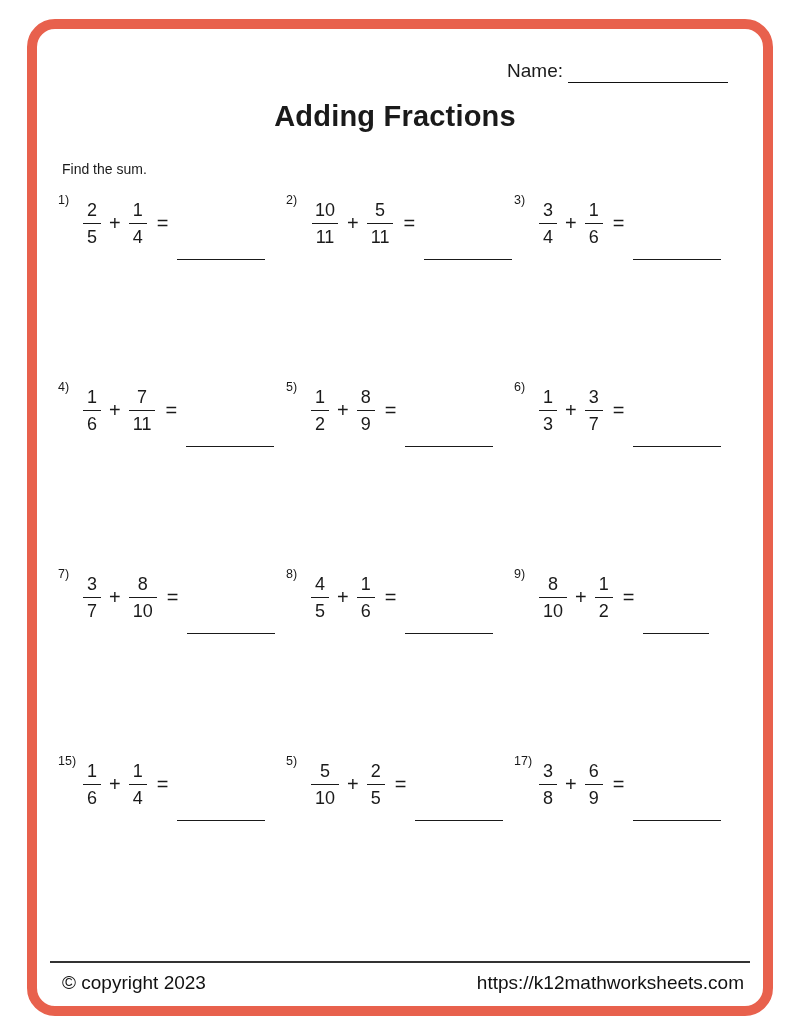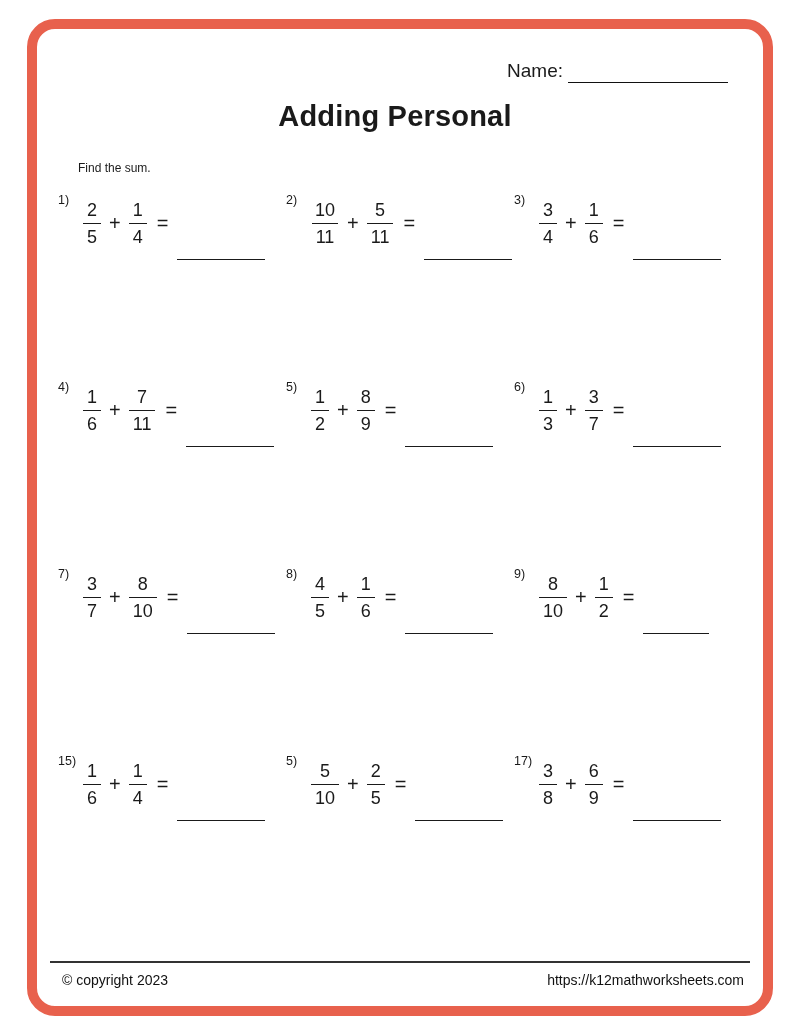--- a/index.html
+++ b/index.html
@@ -33,22 +33,22 @@
   .title {
     position: absolute;
     top: 100px; left: 0; right: 10px;
     text-align: center;
     font-size: 29px;
     font-weight: bold;
     letter-spacing: 0.2px;
   }
   .instruction {
     position: absolute;
-    top: 161px; left: 78px;
-    font-size: 12px;
+    top: 161px; left: 62px;
+    font-size: 14px;
     text-align: center;
   }
   .problems-grid {
     position: absolute;
     top: 194px; left: 58px; width: 684px;
     display: grid;
     grid-template-columns: 1fr 1fr 1fr;
     grid-auto-rows: 58px;
     row-gap: 129px;
   }
@@ -94,36 +94,36 @@
     position: absolute;
     left: 50px; right: 50px; top: 961px;
     border-top: 2px solid #333;
   }
   .footer {
     position: absolute;
     left: 62px; right: 56px; top: 972px;
     display: flex;
     justify-content: space-between;
     align-items: baseline;
-    font-size: 14px;
+    font-size: 19px;
     color: #111;
   }
   .footer .center { text-align: center; }
 </style>
 </head>
 <body>
 
 <div class="page-border"></div>
 
 <div class="name-row">
   <span class="name-label">Name:</span>
   <span class="name-line"></span>
 </div>
 
-<div class="title">Adding Personal</div>
+<div class="title">Adding Fractions</div>
 
 <div class="instruction">Find the sum.</div>
 
 <div class="problems-grid">
 
   <div class="problem">
     <span class="pnum">1)</span>
     <span class="frac">
         <span class="num">2</span>
         <span class="den">5</span>

